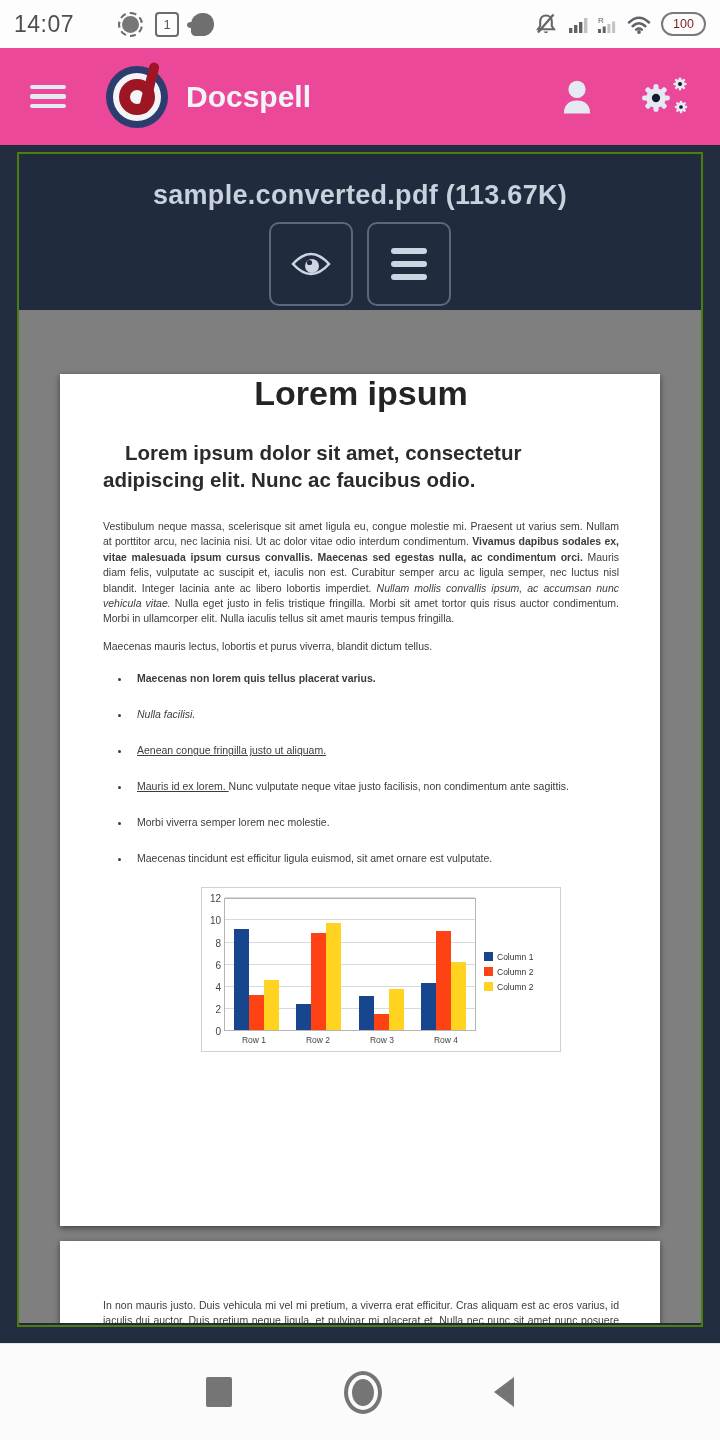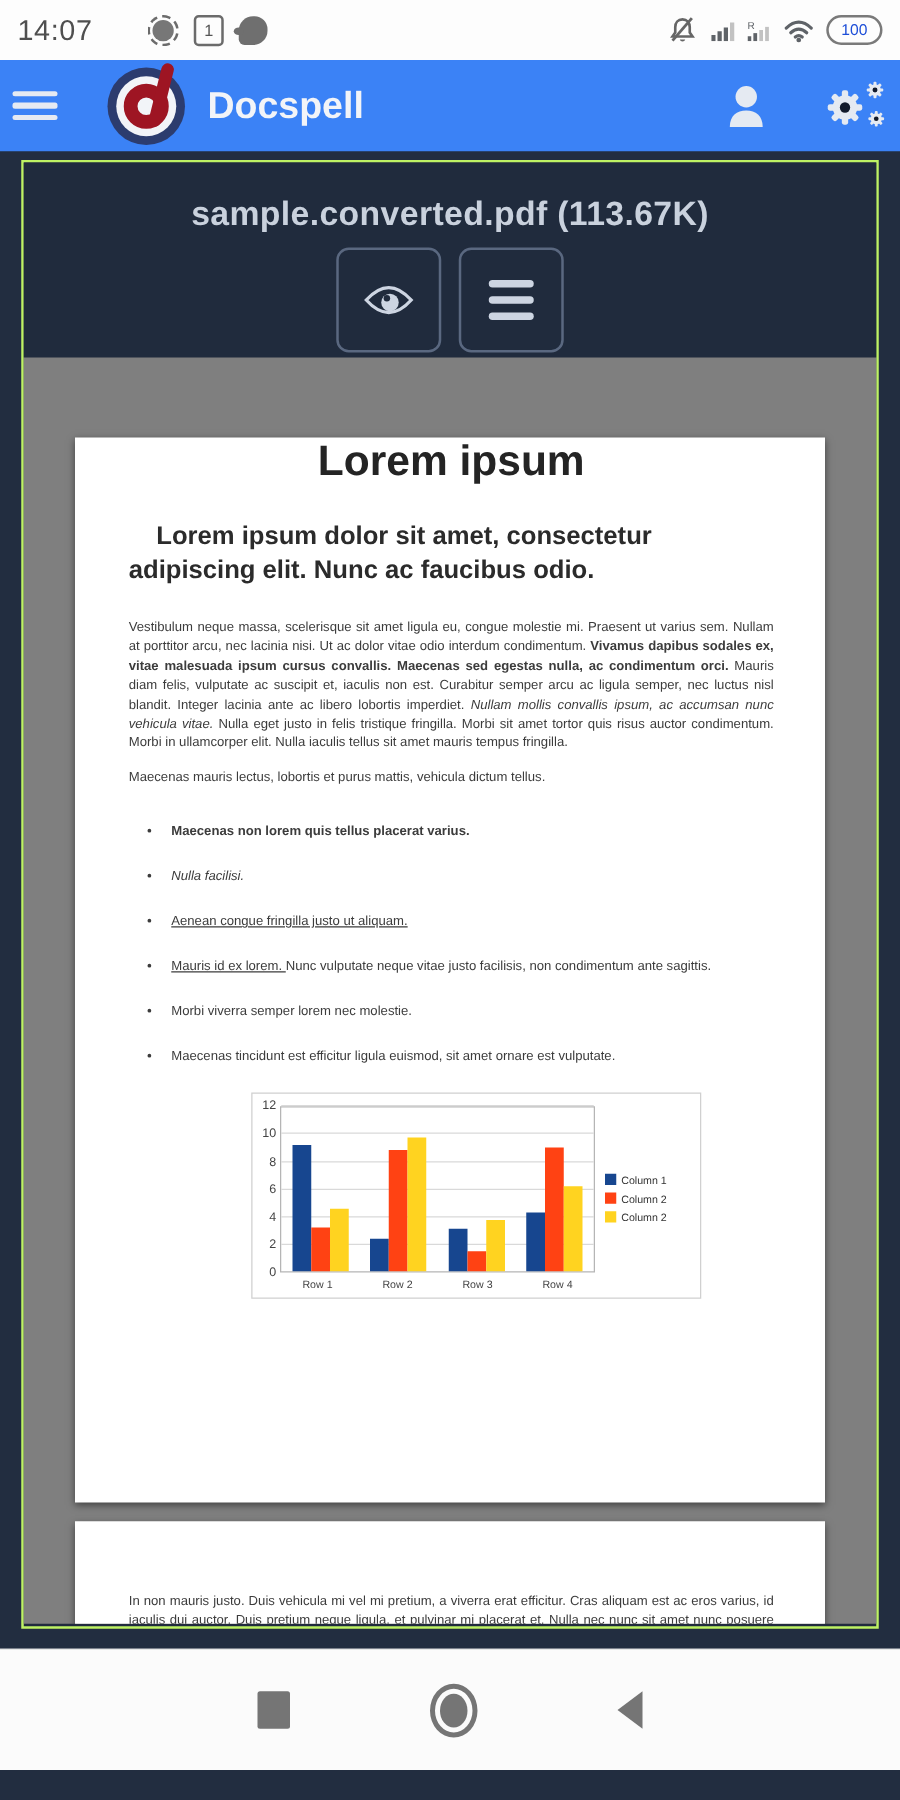--- a/index.html
+++ b/index.html
@@ -14,41 +14,41 @@
   .sb-right { margin-left:auto; display:flex; align-items:center; gap:10px; }
   .sb-bubble { width:25px; height:25px; border:2.5px dashed #6b6b6b; border-radius:50%;
     background:#777; background-clip:content-box; padding:2px; position:relative; }
   .sb-cal { width:24px; height:25px; border:2.6px solid #6b6b6b; border-radius:4px;
     font-size:13px; display:flex; align-items:center; justify-content:center; color:#555; }
   .sb-blob { width:23px; height:23px; background:#6f6f6f; border-radius:50% 45% 50% 20%;
     position:relative; }
   .sb-blob::before { content:""; position:absolute; left:-4px; top:9px; width:8px; height:6px;
     background:#6f6f6f; border-radius:50%; }
   .sb-batt { min-width:45px; height:24px; border:2.5px solid #7a7a7a; border-radius:12px;
-    display:flex; align-items:center; justify-content:center; font-size:12.5px; color:#1d4ed8;
+    display:flex; align-items:center; justify-content:center; font-size:12.5px; color:#7f1d1d;
     padding:0 6px; }
 
   
-  .app-header { height:73px; background:#3b82f6; display:flex; align-items:center;
-    padding:0 10px; }
+  .app-header { height:97px; background:#ec4899; display:flex; align-items:center;
+    padding:0 30px; }
   .hamburger { width:36px; display:flex; flex-direction:column; gap:5px; cursor:pointer; }
   .hamburger span { height:4.5px; background:#e5eaf2; border-radius:2px; }
   .logo { width:62px; height:62px; background:#2c3c6e; border-radius:50%; margin-left:40px;
     position:relative; overflow:visible; }
   .logo .white { position:absolute; left:7px; top:7px; width:48px; height:48px;
     background:#f2f4f8; border-radius:50%; }
   .logo .red-ring { position:absolute; left:13px; top:13px; width:36px; height:36px;
     border:11px solid #9e1523; border-radius:50%; }
   .logo .red-stroke { position:absolute; left:38px; top:-4px; width:10px; height:52px;
     background:#9e1523; border-radius:5px; transform:rotate(14deg); }
   .app-title { color:#f2f4f8; font-size:30px; font-weight:bold; margin-left:18px; }
   .hdr-right { margin-left:auto; display:flex; align-items:center; gap:44px; }
 
   
-  .viewer-panel { margin:7px 17px 0 17px; height:1175px; border:2px solid #bef264;
+  .viewer-panel { margin:7px 17px 0 17px; height:1175px; border:2px solid #4d7c0f;
     background:#202b3d; display:flex; flex-direction:column; }
   .pdf-toolbar { height:156px; background:#202b3d; display:flex; flex-direction:column;
     align-items:center; padding-top:26px; }
   .pdf-filename { color:#c9d1dd; font-size:27px; font-weight:bold; letter-spacing:0.3px; }
   .toolbar-btns { display:flex; gap:14px; margin-top:11px; }
   .tb-btn { width:84px; height:84px; border:2px solid #5a6880; border-radius:10px;
     background:transparent; display:flex; align-items:center; justify-content:center;
     cursor:pointer; }
   .tb-menu { display:flex; flex-direction:column; gap:7px; }
   .tb-menu span { width:36px; height:6px; background:#cdd5e2; border-radius:3px; }
@@ -59,21 +59,21 @@
     box-shadow:0 2px 6px rgba(0,0,0,0.5); color:#3c3c3c; }
   .page-1 { height:852px; padding:0 41px 0 43px; }
   .page-2 { height:400px; margin-top:15px; padding:57px 41px 0 43px; }
 
   .doc-title { margin-top:64px; text-align:center; font-size:34px; font-weight:bold;
     color:#242424; }
   .doc-subtitle { margin-top:26px; font-size:20.5px; line-height:27px; font-weight:bold;
     color:#2b2b2b; text-indent:22px; }
   .doc-para { margin-top:26px; font-size:10.5px; line-height:15.4px; text-align:justify; }
   .doc-para2 { margin-top:12px; font-size:10.5px; line-height:15.4px; }
-  .doc-list { margin-top:28px; padding-left:28px; list-style:disc; }
+  .doc-list { margin-top:17px; padding-left:28px; list-style:disc; }
   .doc-list li { font-size:10.5px; line-height:15px; margin-bottom:21px; padding-left:6px; }
   .b { font-weight:bold; } .i { font-style:italic; } .u { text-decoration:underline; }
 
   
   .chart { margin:20px 0 0 98px; width:360px; border:1px solid #d0d0d0; background:#fff;
     padding:10px 6px 6px 6px; display:flex; position:relative; }
   .chart-yaxis { position:relative; width:16px; height:133px; }
   .chart-yaxis div { position:absolute; right:3px; font-size:10px; color:#444;
     transform:translateY(50%); }
   .chart-main { }
@@ -196,21 +196,21 @@
       </div>
     </div>
   </div>
 
   <div class="pdf-viewport">
 
     <div class="pdf-page page-1">
       <div class="doc-title">Lorem ipsum</div>
       <div class="doc-subtitle">Lorem ipsum dolor sit amet, consectetur adipiscing elit. Nunc ac faucibus odio.</div>
       <div class="doc-para"><span>Vestibulum neque massa, scelerisque sit amet ligula eu, congue molestie mi. Praesent ut varius sem. Nullam at porttitor arcu, nec lacinia nisi. Ut ac dolor vitae odio interdum condimentum. </span><span class="b">Vivamus dapibus sodales ex, vitae malesuada ipsum cursus convallis. Maecenas sed egestas nulla, ac condimentum orci. </span><span>Mauris diam felis, vulputate ac suscipit et, iaculis non est. Curabitur semper arcu ac ligula semper, nec luctus nisl blandit. Integer lacinia ante ac libero lobortis imperdiet. </span><span class="i">Nullam mollis convallis ipsum, ac accumsan nunc vehicula vitae. </span><span>Nulla eget justo in felis tristique fringilla. Morbi sit amet tortor quis risus auctor condimentum. Morbi in ullamcorper elit. Nulla iaculis tellus sit amet mauris tempus fringilla.</span></div>
-      <div class="doc-para2">Maecenas mauris lectus, lobortis et purus mattis, vehicula dictum tellus.</div>
+      <div class="doc-para2">Maecenas mauris lectus, lobortis et purus viverra, blandit dictum tellus.</div>
       <ul class="doc-list">
         <li><span class="b">Maecenas non lorem quis tellus placerat varius.</span></li>
         <li><span class="i">Nulla facilisi.</span></li>
         <li><span class="u">Aenean congue fringilla justo ut aliquam. </span></li>
         <li><span class="u">Mauris id ex lorem. </span><span>Nunc vulputate neque vitae justo facilisis, non condimentum ante sagittis.</span></li>
         <li><span>Morbi viverra semper lorem nec molestie.</span></li>
         <li><span>Maecenas tincidunt est efficitur ligula euismod, sit amet ornare est vulputate.</span></li>
       </ul>
 
       <div class="chart">

